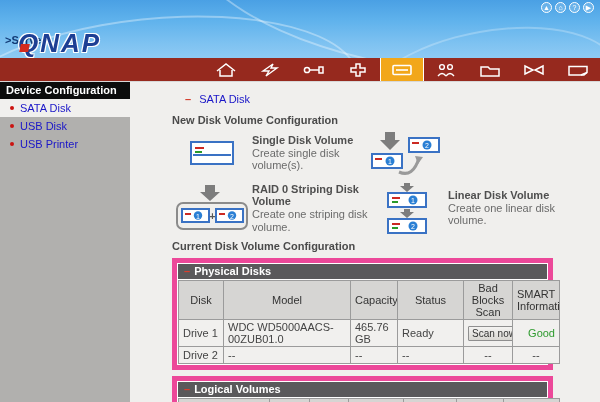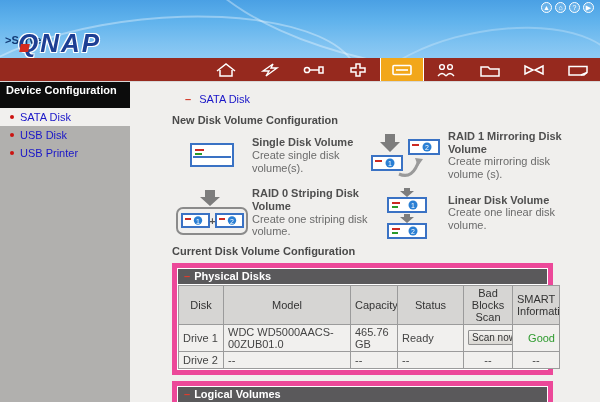--- a/index.html
+++ b/index.html
@@ -21,21 +21,21 @@
   .circle-btn { width:11px; height:11px; border:1px solid #fff; border-radius:50%; color:#fff; font-size:7px; line-height:9px; text-align:center; background:rgba(255,255,255,.15); cursor:pointer; }
 
   
   .toolbar { height:24px; background:#96291e; display:flex; justify-content:flex-end; align-items:stretch; border-bottom:1px solid #d8d8d8; }
   .tool { width:44px; display:flex; align-items:center; justify-content:center; cursor:pointer; }
   .tool.active { background:#f2a71a; border-left:1px solid #fff; border-right:1px solid #fff; }
 
   
   .body { display:flex; height:320px; }
   .sidebar { width:130px; background:#b1b0ae; flex:none; }
-  .sidebar-title { background:#0c0c0c; color:#fff; font-weight:bold; font-size:11px; padding:2px 6px; height:26px; }
+  .sidebar-title { background:#0c0c0c; color:#fff; font-weight:bold; font-size:11px; padding:2px 6px; height:17px; }
   .side-item { display:flex; align-items:center; gap:6px; padding:3px 6px 3px 10px; cursor:pointer; }
   .side-item.selected { background:#f1f0ee; }
   .bullet { width:4px; height:4px; background:#cc1310; border-radius:50%; flex:none; }
   .side-label { color:#1a16c8; font-size:11px; }
 
   .content { flex:1; background:#f0efed; padding-top:11px; overflow:hidden; }
   .page-title { margin-left:55px; display:flex; align-items:center; gap:8px; }
   .page-title .dash { color:#d43a2a; font-weight:bold; }
   .page-title .txt { color:#1a16c8; }
 
@@ -194,24 +194,20 @@
                 <rect x="43" y="12" width="7" height="2" fill="#cc2a22"></rect>
                 <circle cx="58" cy="15" r="4.5" fill="#2a7fd4"></circle>
                 <text x="58" y="18" font-size="7" fill="#fff" text-anchor="middle" font-family="Liberation Sans">2</text>
               <rect x="3" y="24" width="30" height="14" fill="#fff" stroke="#3a72c4" stroke-width="2"></rect>
                 <rect x="6" y="28" width="7" height="2" fill="#cc2a22"></rect>
                 <circle cx="21" cy="31" r="4.5" fill="#2a7fd4"></circle>
                 <text x="21" y="34" font-size="7" fill="#fff" text-anchor="middle" font-family="Liberation Sans">1</text>
               <path d="M30 42 Q44 48 50 28" fill="none" stroke="#9a9a9a" stroke-width="3"></path>
                 <polygon points="46,26 54,27 49,34" fill="#9a9a9a"></polygon>
             </svg>
-          </span>
-          <span class="opt-text">
-            <div class="opt-title">RAID 1 Mirroring Disk Volume</div>
-            <div class="opt-desc">Create mirroring disk volume (s).</div>
           </span>
         </div>
 
         <div class="option">
           <span class="opt-icon">
             <svg width="78" height="50" viewBox="0 0 78 50">
               <polygon points="32,2 42,2 42,9 47,9 37,18 27,9 32,9" fill="#7d7d7d"></polygon>
               <rect x="4" y="20" width="70" height="26" rx="6" fill="none" stroke="#8b8b8b" stroke-width="2"></rect>
               <rect x="9" y="26" width="27" height="13" fill="#fff" stroke="#3a72c4" stroke-width="2"></rect>
                 <rect x="12" y="30" width="6" height="2" fill="#cc2a22"></rect>

